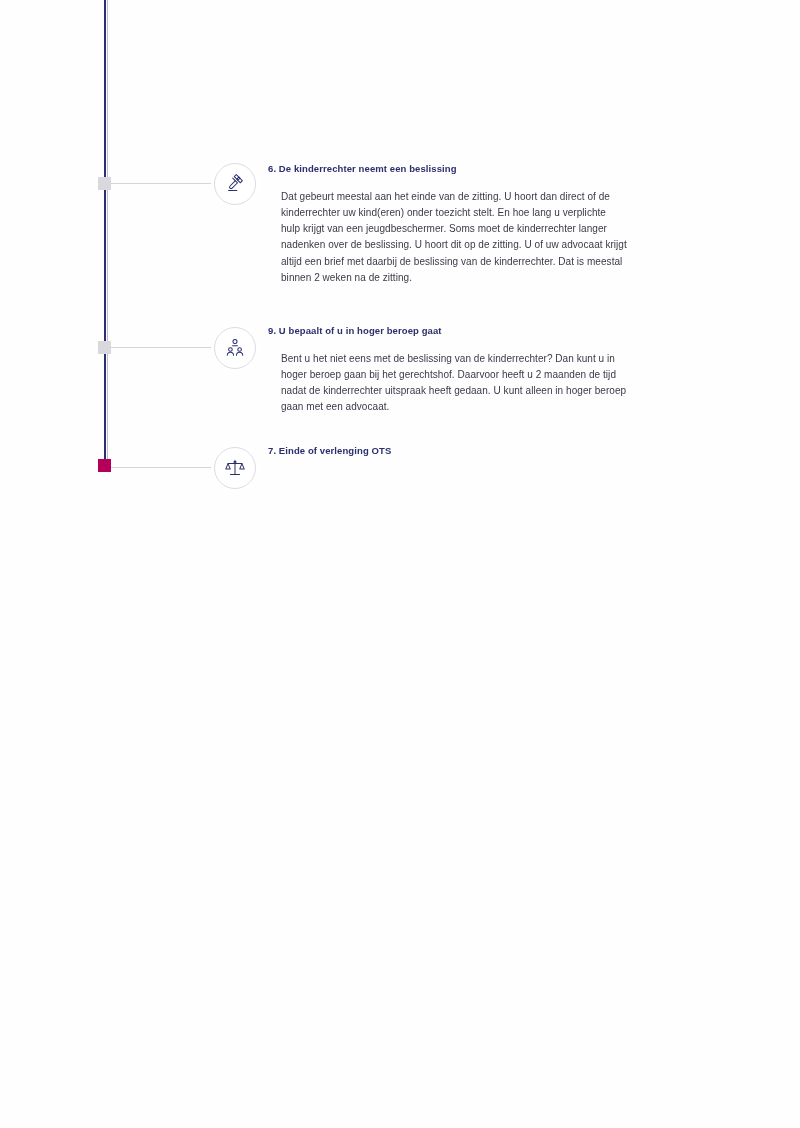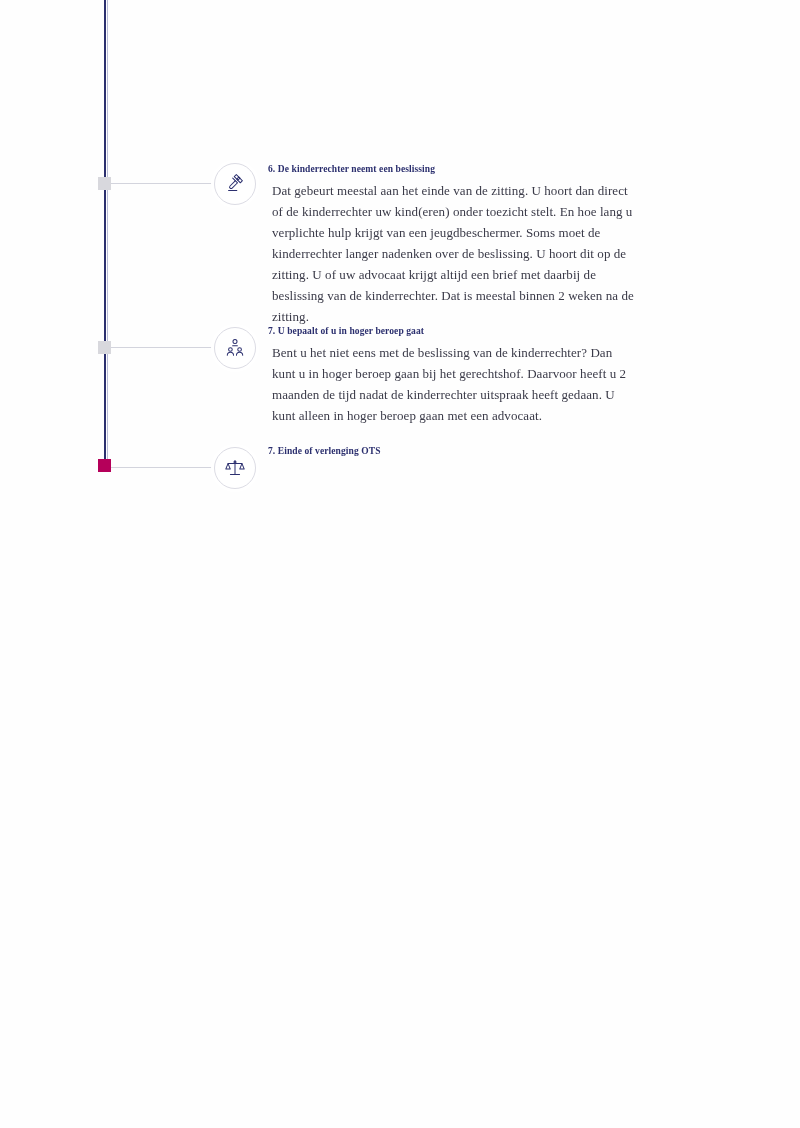--- a/index.html
+++ b/index.html
@@ -14,21 +14,20 @@
     font-family: "Liberation Sans", sans-serif;
     color: #2b2b3a;
     overflow: hidden;
   }
 
   
   .page {
     position: absolute;
     inset: 0;
     background: #fefefe;
-    font-family: Liberation Serif, serif;
   }
 
   
   .rail {
     position: absolute;
     left: 104px;
     top: 0;
     width: 2px;
     height: 466px;
     background: #2b2f6e;
@@ -91,24 +90,24 @@
   }
   .step-title {
     font-size: 9.5px;
     font-weight: bold;
     color: #2b2f6e;
     letter-spacing: 0.01em;
     margin: 0 0 3px 0;
     line-height: 1.35;
   }
   .step-body {
-    font-size: 13px;
+    font-size: 10px;
     line-height: 1.62;
     color: #3a3a48;
-    margin: 4px;
+    margin: 13px;
     letter-spacing: 0.005em;
   }
 
   
   #step-6 { top: 163px; }
   #bubble-6 { top: 163px; }
   #connector-6 { top: 183px; }
   #marker-6 { top: 177px; }
 
   #step-7 { top: 325px; }
@@ -151,21 +150,21 @@
     <svg viewBox="0 0 24 24" fill="none" stroke="#2b2f6e" stroke-width="1.1" stroke-linecap="round" stroke-linejoin="round">
       <circle cx="12" cy="5" r="2.2"></circle>
       <path d="M9.4 9.6h5.2"></path>
       <circle cx="7" cy="13.6" r="2"></circle>
       <circle cx="17" cy="13.6" r="2"></circle>
       <path d="M3.6 20c0-2 1.6-3.4 3.4-3.4S10.4 18 10.4 20"></path>
       <path d="M13.6 20c0-2 1.6-3.4 3.4-3.4S20.4 18 20.4 20"></path>
     </svg>
   </div>
   <div class="step" id="step-7">
-    <p class="step-title">7. U bepaalt of u in hoger beroep gaat</p>
+    <p class="step-title">9. U bepaalt of u in hoger beroep gaat</p>
     <p class="step-body">Bent u het niet eens met de beslissing van de kinderrechter? Dan kunt u in hoger beroep gaan bij het gerechtshof. Daarvoor heeft u 2 maanden de tijd nadat de kinderrechter uitspraak heeft gedaan. U kunt alleen in hoger beroep gaan met een advocaat.</p>
   </div>
 
   <div class="marker end" id="marker-8"></div>
   <div class="connector" id="connector-8"></div>
   <div class="bubble" id="bubble-8">
     <svg viewBox="0 0 24 24" fill="none" stroke="#2b2f6e" stroke-width="1.1" stroke-linecap="round" stroke-linejoin="round">
       <path d="M12 4.2v15"></path>
       <path d="M7 19.2h10"></path>
       <path d="M4.4 7.2h15.2"></path>

